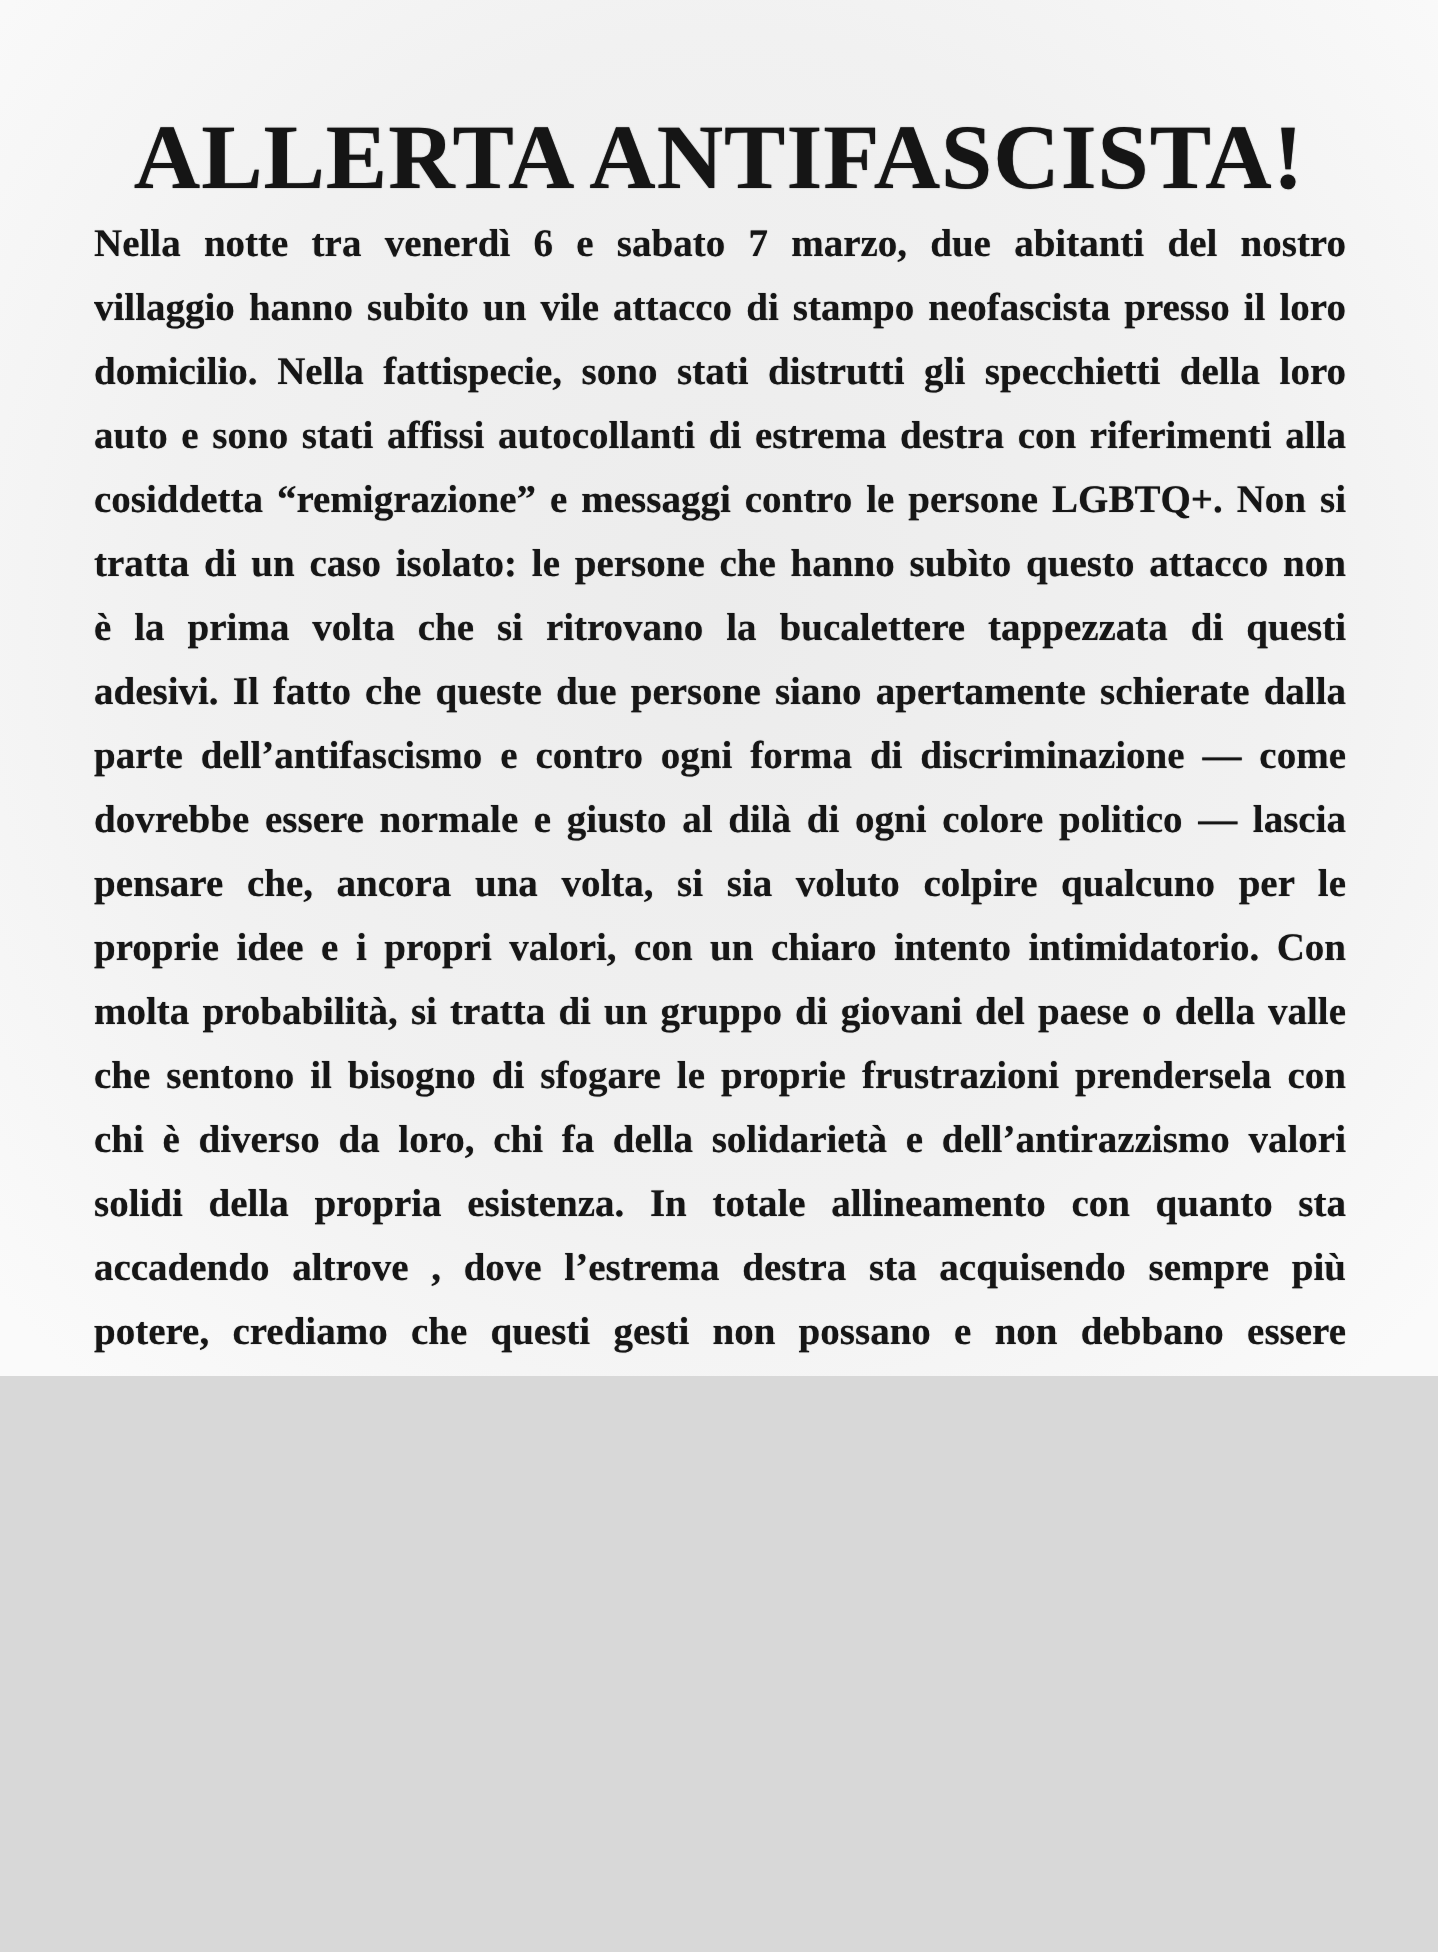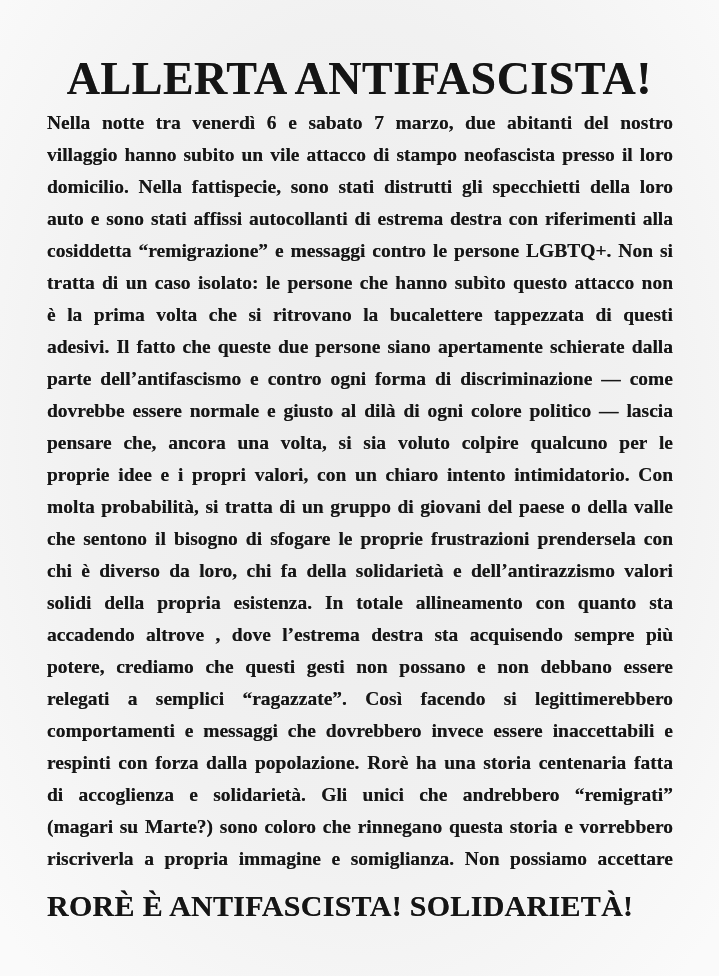--- a/index.html
+++ b/index.html
@@ -6,21 +6,21 @@
     margin: 0;
     padding: 0;
   }
   body {
     font-family: "Liberation Serif", "DejaVu Serif", serif;
     background: #d8d8d8;
   }
   .page {
     position: relative;
     width: 719px;
-    height: 976px;
+    height: 688px;
     margin: 0 auto;
     background: radial-gradient(ellipse at 50% 45%, #ececec 0%, #f1f1f1 55%, #fafafa 95%);
     overflow: hidden;
     color: #141414;
   }
   .flyer-title {
     position: absolute;
     top: 21px;
     left: 0;
     right: 0;

